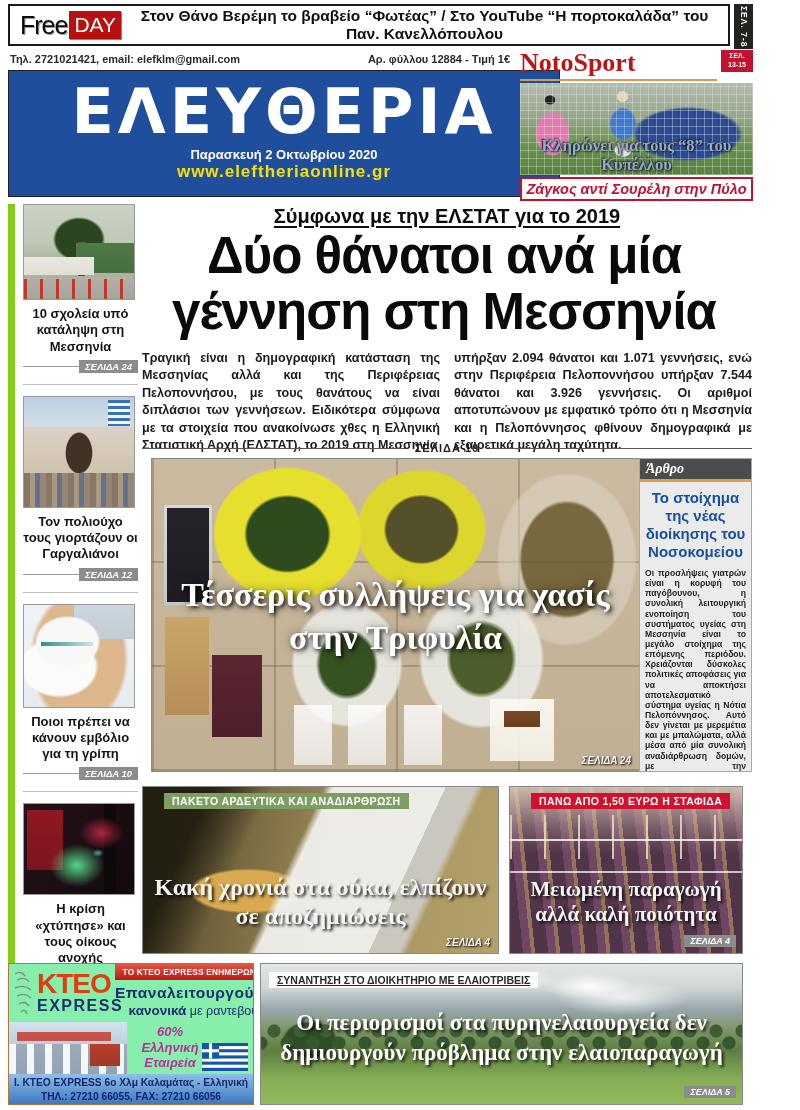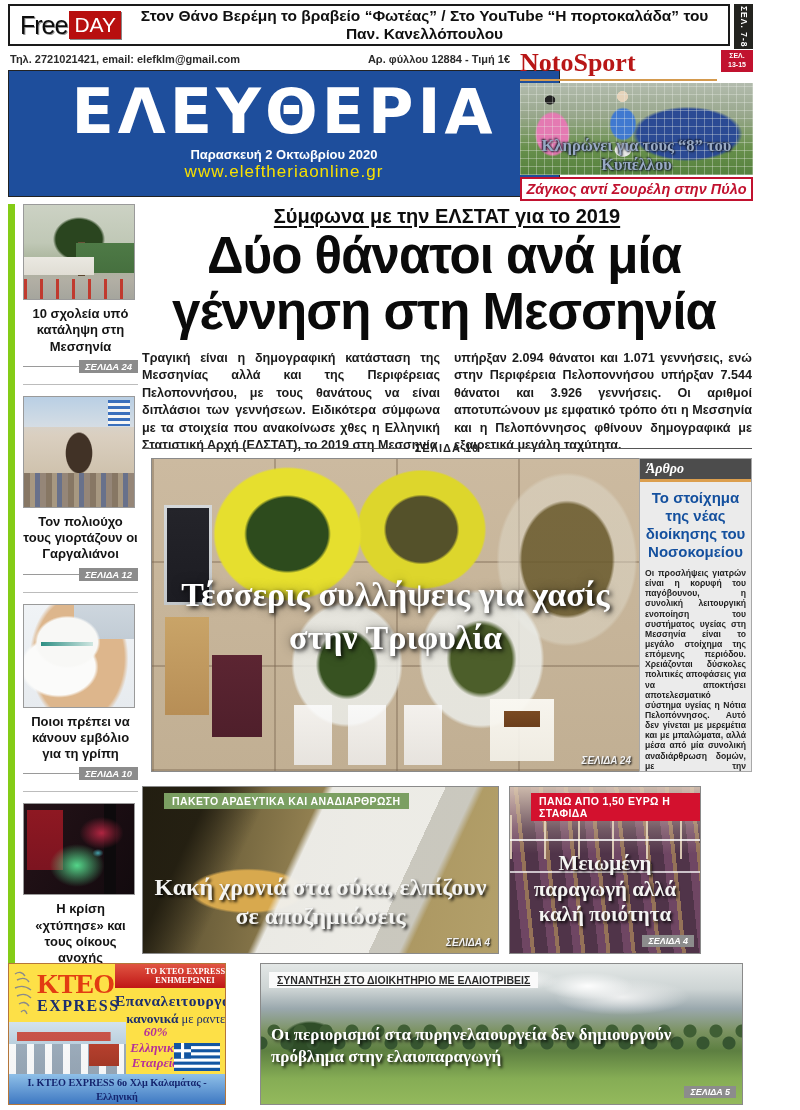--- a/index.html
+++ b/index.html
@@ -20,21 +20,21 @@
   
   #headerrow{position:absolute;left:10px;top:53px;width:500px;display:flex;justify-content:space-between;
              font-size:11px;font-weight:bold;color:#2b2b2b;}
 
   
   #masthead{position:absolute;left:8px;top:70px;width:552px;height:127px;background:#1e4e9c;
             border:1px solid #222;box-sizing:border-box;text-align:center;color:#fff;}
   .mh-logo{font-family:"DejaVu Sans",sans-serif;font-size:62px;font-weight:bold;line-height:1.25;
            letter-spacing:4px;margin-top:2px;}
   .mh-date{font-size:13px;font-weight:bold;margin-top:-4px;}
-  .mh-site{font-size:17px;font-weight:normal;color:#f8e000;letter-spacing:1px;}
+  .mh-site{font-size:17px;font-weight:bold;color:#f8e000;letter-spacing:1px;}
 
   
   #notosport{position:absolute;left:520px;top:50px;width:233px;height:147px;}
   .ns-head{display:flex;align-items:flex-start;gap:4px;}
   .ns-logo{font-family:"Liberation Serif",serif;font-weight:bold;font-size:26px;color:#b81616;line-height:1;
            border-bottom:2px solid #d49a4e;padding-bottom:3px;flex:1;}
   .ns-badge{background:#c1122f;color:#fff;font-size:7px;font-weight:bold;text-align:center;
             padding:2px 3px;line-height:1.25;width:26px;}
   .ns-photo{position:relative;margin-top:2px;height:92px;overflow:hidden;
     background:
@@ -145,34 +145,34 @@
       linear-gradient(115deg,rgba(30,26,14,.9) 0 16%,transparent 30%),
       linear-gradient(100deg,#4a4128 0%,#7a6b42 30%,#a8935e 60%,#b3a06a 100%);}
   .box-label{position:absolute;top:6px;left:6px;color:#fff;font-size:10.5px;font-weight:bold;
              padding:2px 8px;letter-spacing:.4px;margin-left:15px;}
   .label-green{background:#7b9f62;}
   .label-red{background:#d3112e;}
   .box-overlay{position:absolute;left:8px;right:8px;bottom:24px;text-align:center;
                font-family:"Liberation Serif",serif;font-weight:bold;color:#f4f4f2;line-height:1.2;
                text-shadow:2px 2px 3px rgba(0,0,0,.85);}
   #figsbox .box-overlay{font-size:24px;bottom:22px;}
-  #raisinsbox{position:absolute;left:509px;top:786px;width:192px;height:168px;border:1px solid #8a8a8a;
+  #raisinsbox{position:absolute;left:509px;top:786px;width:234px;height:168px;border:1px solid #8a8a8a;
     box-sizing:border-box;overflow:hidden;background:
       linear-gradient(rgba(255,255,255,.8),rgba(255,255,255,.8)) 0 52px / 100% 2px no-repeat,
       linear-gradient(rgba(255,255,255,.7),rgba(255,255,255,.7)) 0 84px / 100% 2px no-repeat,
       repeating-linear-gradient(90deg,rgba(228,212,188,.9) 0 2px,transparent 2px 34px) 0 28px / 100% 44px no-repeat,
       linear-gradient(180deg,rgba(226,208,188,.85) 0%,rgba(226,208,188,.25) 25%,rgba(226,208,188,0) 40%),
       repeating-linear-gradient(84deg,#503449 0 13px,#6f4663 13px 21px,#957258 21px 25px);}
   #raisinsbox .box-overlay{font-size:21px;bottom:26px;}
   .boxbadge{position:absolute;right:6px;bottom:6px;background:#8c8c8c;color:#fff;font-style:italic;
             font-weight:bold;font-size:9px;padding:1px 6px;}
 
   
-  #kteobox{position:absolute;left:8px;top:963px;width:218px;height:142px;border:1px solid #b5763a;
-           box-sizing:border-box;background:#fde047;overflow:hidden;font-family:Liberation Serif, serif;}
+  #kteobox{position:absolute;left:8px;top:963px;width:246px;height:142px;border:1px solid #b5763a;
+           box-sizing:border-box;background:#86efac;overflow:hidden;}
   .kteo-row1{display:flex;height:58px;}
   .kteo-logo{width:106px;position:relative;padding-left:28px;box-sizing:border-box;}
   .kteo-goat{position:absolute;left:2px;top:4px;}
   .kteo-name{color:#e23c12;font-size:28px;font-weight:bold;line-height:1;letter-spacing:-1px;margin-top:6px;}
   .kteo-express{color:#1c2e6e;font-size:16px;font-weight:bold;letter-spacing:1.5px;line-height:1;}
   .kteo-right{flex:1;display:flex;flex-direction:column;}
   .kteo-banner{background:linear-gradient(180deg,#e05542,#c01616);color:#fff;font-size:8.3px;
                font-weight:bold;text-align:center;padding:3px 0;letter-spacing:.2px;}
   .kteo-line1{color:#1c2e6e;font-weight:bold;font-size:15.5px;margin-top:4px;text-align:center;letter-spacing:.5px;}
   .kteo-line2{text-align:center;font-size:13.5px;color:#1c2e6e;margin-top:1px;font-weight:bold;}
@@ -194,22 +194,22 @@
     box-sizing:border-box;overflow:hidden;background:
       radial-gradient(circle,#3f5e34 0 6px,transparent 7px) 0 58px / 26px 18px repeat-x,
       radial-gradient(circle,#365530 0 6px,transparent 7px) 13px 70px / 26px 18px repeat-x,
       radial-gradient(closest-side,#2f4d28 0 70%,transparent 80%) 14px 52px / 70px 48px no-repeat,
       radial-gradient(ellipse closest-side,rgba(255,255,255,.95),transparent 75%) 74% 4% / 120px 36px no-repeat,
       radial-gradient(ellipse closest-side,rgba(245,245,245,.9),transparent 75%) 90% 10% / 180px 48px no-repeat,
       radial-gradient(ellipse closest-side,rgba(250,250,250,.85),transparent 75%) 55% 2% / 100px 28px no-repeat,
       linear-gradient(180deg,#e3e7e6 0%,#cdd4d4 18%,#9aa8ad 32%,#7c9362 48%,#5d7f41 62%,#86ad55 82%,#93b95c 100%);}
   .olive-label{position:absolute;top:8px;left:8px;background:#fafafa;color:#2b2b2b;font-size:10.5px;
                font-weight:bold;padding:2px 8px;text-decoration:underline;}
-  .olive-overlay{position:absolute;left:10px;right:10px;top:60px;text-align:left;
-                 font-family:"Liberation Serif",serif;font-weight:bold;font-size:17px;color:#fff;
+  .olive-overlay{position:absolute;left:10px;right:10px;top:44px;text-align:center;
+                 font-family:"Liberation Serif",serif;font-weight:bold;font-size:23px;color:#fff;
                  text-shadow:2px 2px 3px rgba(0,0,0,.8);line-height:1.3;}
 </style>
 </head>
 <body>
 
 <div id="page">
 
   <div id="topstrip">
     <div class="freeday">
       <span class="free">Free</span>

